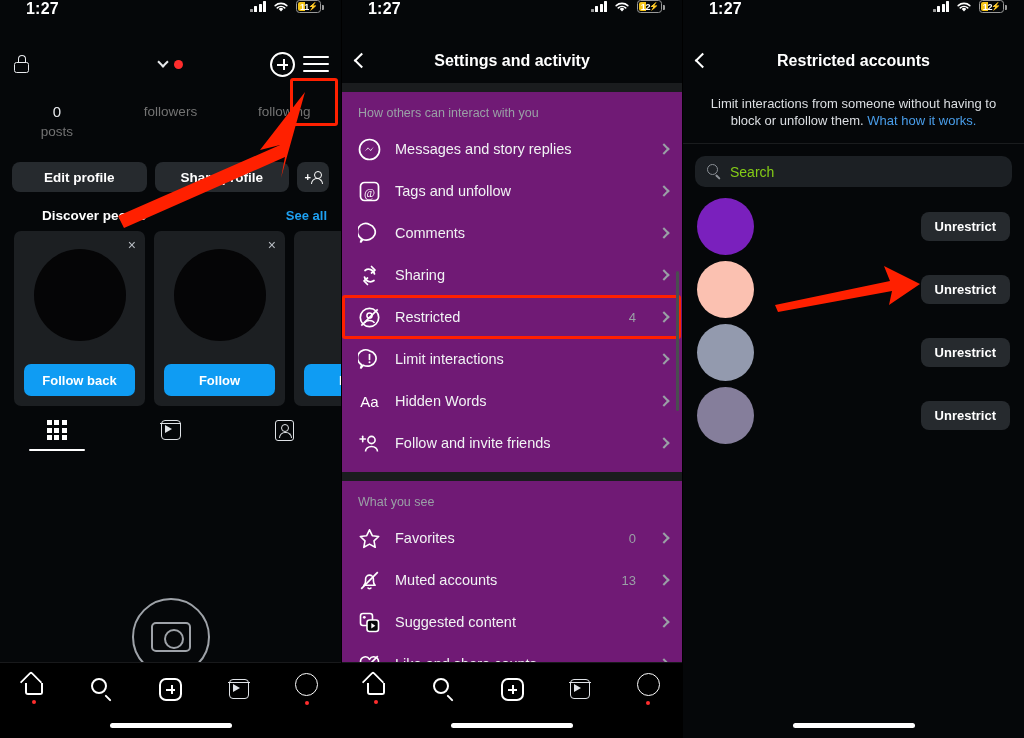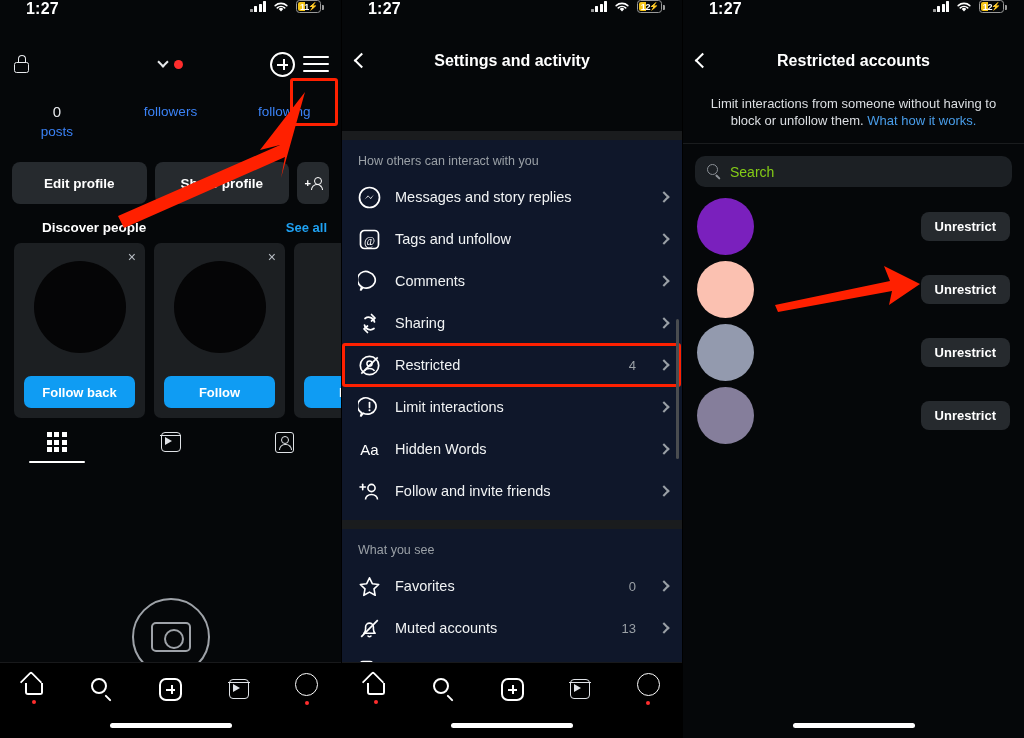--- a/index.html
+++ b/index.html
@@ -69,26 +69,26 @@
   .plus-box::before { left:5px; right:5px; top:10.5px; height:2px; }
   .plus-box::after  { top:5px; bottom:5px; left:10.5px; width:2px; }
   .burger { width: 26px; height: 20px; display:flex; flex-direction:column; justify-content:space-between; padding: 2px 0; }
   .burger i { display:block; height:2.4px; background:#fff; border-radius:1px; }
 
   .hl-box { position: absolute; border: 3px solid #ff2000; border-radius: 3px; pointer-events: none; }
 
   .stats { display: flex; padding: 12px 0 0 0; }
   .stat { flex: 1; text-align: center; color: #e8eaed; }
   .stat .n { font-size: 15px; line-height: 20px; }
-  .stat .l { font-size: 13.5px; color: #3b82f6; line-height: 20px; }
+  .stat .l { font-size: 13.5px; color: #737373; line-height: 20px; }
 
   .btn-row { display: flex; gap: 8px; padding: 20px 12px 0 12px; }
   .btn {
     background: #262a2e; color: #fff; border-radius: 8px;
-    height: 42px; display: flex; align-items: center; justify-content: center;
+    height: 30px; display: flex; align-items: center; justify-content: center;
     font-size: 13.5px; font-weight: bold;
   }
   .btn.flex1 { flex: 1; }
   .btn.sq { width: 32px; }
   .adduser { position: relative; width: 17px; height: 13px; }
   .adduser .h { position:absolute; right:0; top:0; width:8px; height:8px; border:1.6px solid #fff; border-radius:50%; }
   .adduser .b { position:absolute; right:-1px; bottom:0; width:12px; height:6px; border:1.6px solid #fff; border-bottom:none; border-radius:6px 6px 0 0; }
   .adduser .p { position:absolute; left:0; top:3px; color:#fff; font-size:11px; line-height:6px; }
 
   .discover-head { display:flex; justify-content: space-between; align-items:center; padding: 16px 14px 8px 14px; margin-left: 28px; }
@@ -132,21 +132,21 @@
   .plus-sq::before { left:5px; right:5px; top:9.5px; height:2px; }
   .plus-sq::after { top:5px; bottom:5px; left:9.5px; width:2px; }
   .avatar-ring { width: 23px; height: 23px; border-radius: 50%; border: 1.8px solid #fff; }
   .home-indicator { position:absolute; left:50%; transform:translateX(-50%); bottom: 10px; width: 122px; height: 5px; background:#fff; border-radius:3px; }
 
   
   .navhead { height: 45px; display:flex; align-items:center; padding: 0 14px; position: relative; background:#050709; }
   .navhead .title { position:absolute; left:50%; transform:translateX(-50%); font-size: 16px; font-weight: bold; color:#fff; }
   .sec-gap { height: 9px; background: #1a1c1e; }
   .sec-label { font-size: 12.5px; color: #9aa0a6; padding: 14px 16px 8px 16px; }
-  .mid-scroll { position:absolute; top: 83px; left:0; right:0; bottom: 76px; overflow: hidden; background:#0f172a;margin-top:48px;}
+  .mid-scroll { position:absolute; top: 83px; left:0; right:0; bottom: 76px; overflow: hidden; background:#701a75;}
   .mrow { display:flex; align-items:center; height: 42px; padding: 0 14px 0 16px; gap: 14px; position: relative; }
   .mrow .label { flex:1; font-size: 14.5px; color:#f1f3f4; }
   .mrow .count { font-size: 13px; color:#9aa0a6; margin-right: 10px; }
   .mico { width: 23px; height: 23px; flex:none; position:relative; color:#fff; display:flex; align-items:center; justify-content:center; }
   .midscrollbar { position:absolute; right: 3px; top: 188px; width: 3px; height: 140px; background: #4a4d50; border-radius: 2px; }
 
   
   .r-desc { padding: 12px 22px 14px 22px; text-align:center; font-size: 13px; line-height: 17px; color: #dcdfe3; border-bottom: 1px solid #1a1c1e; }
   .r-desc a { color: #4a9eea; text-decoration: none; }
   .r-search-wrap { padding: 12px 12px 8px 12px; }

